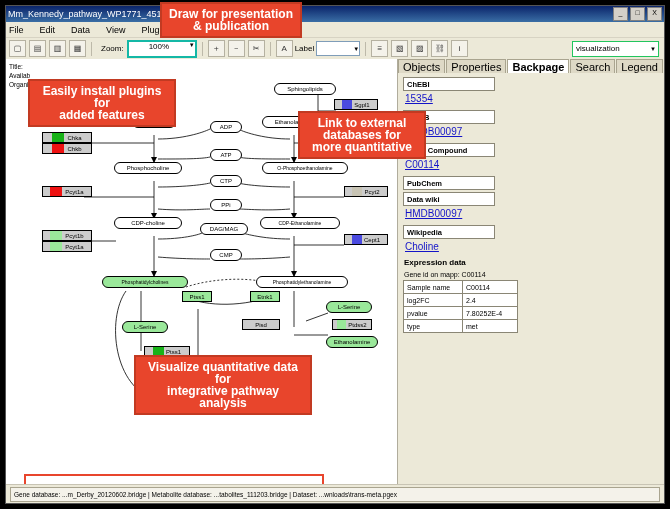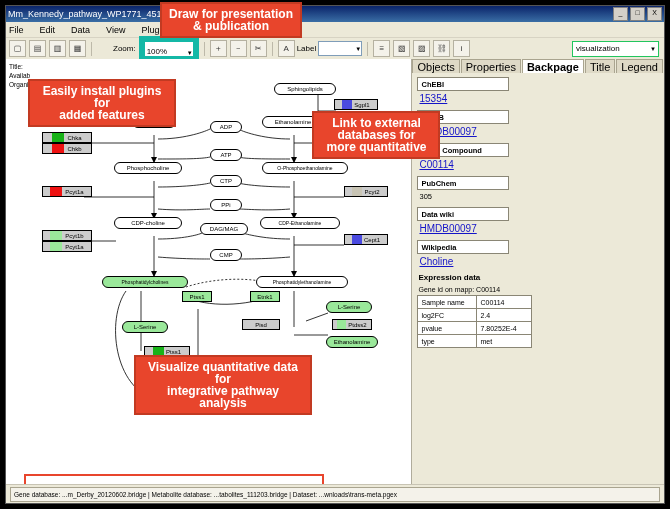--- a/index.html
+++ b/index.html
@@ -12,22 +12,22 @@
   .tbtns{display:flex;gap:2px;}
   .tbtn{width:13px;height:12px;background:#d4d0c8;border:1px solid #808080;font-size:7px;line-height:10px;text-align:center;color:#000;}
 
   
   .menubar{height:15px;background:#ece9d8;border-bottom:1px solid #d7d3c3;display:flex;align-items:center;padding-left:3px;gap:16px;font-size:9px;color:#000;}
   .menubar span{cursor:default;}
 
   
   .toolbar{height:21px;background:#ece9d8;border-bottom:1px solid #c8c4b4;display:flex;align-items:center;padding:0 3px;gap:3px;font-size:8px;position:relative;}
   .tool{width:15px;height:15px;border:1px solid #b5b1a1;background:#f4f2ea;display:flex;align-items:center;justify-content:center;font-size:8px;color:#333;}
-  .zoomlabel{font-size:8px;color:#000;margin-left:16px;}
-  .zoomsel{width:46px;height:14px;border:6px solid #14b8a6;background:#fff;font-size:8px;display:flex;align-items:flex-end;padding-left:2px;}
+  .zoomlabel{font-size:8px;color:#000;margin-left:4px;}
+  .zoomsel{width:46px;height:14px;border:2px solid #14b8a6;background:#fff;font-size:8px;display:flex;align-items:flex-start;padding-left:20px;}
   .zoomsel i{margin-left:auto;font-style:normal;font-size:6px;}
   .sep{width:1px;height:14px;background:#bdb9a9;margin:0 2px;}
   .labelbox{display:flex;align-items:center;gap:2px;font-size:8px;}
   .labelsel{width:40px;height:13px;border:1px solid #7f9db9;background:#fff;font-size:7px;display:flex;align-items:center;padding-left:2px;}
   .labelsel i{margin-left:auto;font-style:normal;font-size:6px;}
   .vissel{position:absolute;right:5px;width:82px;height:14px;border:1px solid #22c55e;background:#fff;font-size:8px;display:flex;align-items:center;padding-left:3px;}
   .vissel i{margin-left:auto;font-style:normal;font-size:6px;margin-right:2px;}
 
   
   .content{position:absolute;left:0;top:53px;right:0;bottom:18px;display:flex;}
@@ -276,36 +276,35 @@
       <div class="share">
           <span>Share on Wikipathways.org</span>
         </div>
     </div>
 
     <div class="rightpane">
       <div class="tabs">
         <div class="tab">Objects</div>
         <div class="tab">Properties</div>
         <div class="tab active">Backpage</div>
-        <div class="tab">Title</div>
+        <div class="tab">Search</div>
         <div class="tab">Legend</div>
       </div>
 
       <div class="rbody">
         <div class="field">ChEBI</div>
         <a class="lnk" href="#">15354</a>
 
         <div class="field">HMDB</div>
         <a class="lnk" href="#">HMDB00097</a>
 
         <div class="field">Kegg Compound</div>
         <a class="lnk" href="#">C00114</a>
 
         <div class="field">PubChem</div>
-        <span class="plain">305</span>
 
         <div class="field">Data wiki</div>
         <a class="lnk" href="#">HMDB00097</a>
 
         <div class="field">Wikipedia</div>
         <a class="lnk" href="#">Choline</a>
 
         <div class="exprtitle">Expression data</div>
         <div class="geneid">Gene id on mapp: C00114</div>
         <table class="expr">

